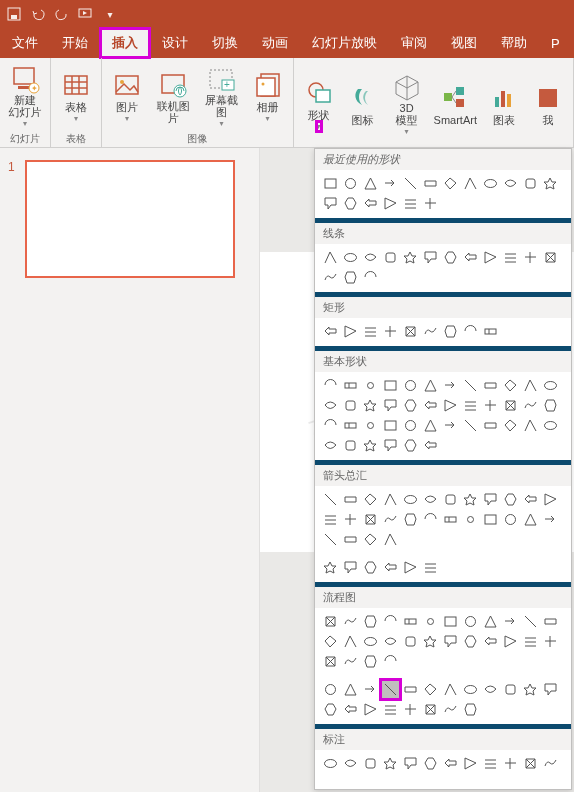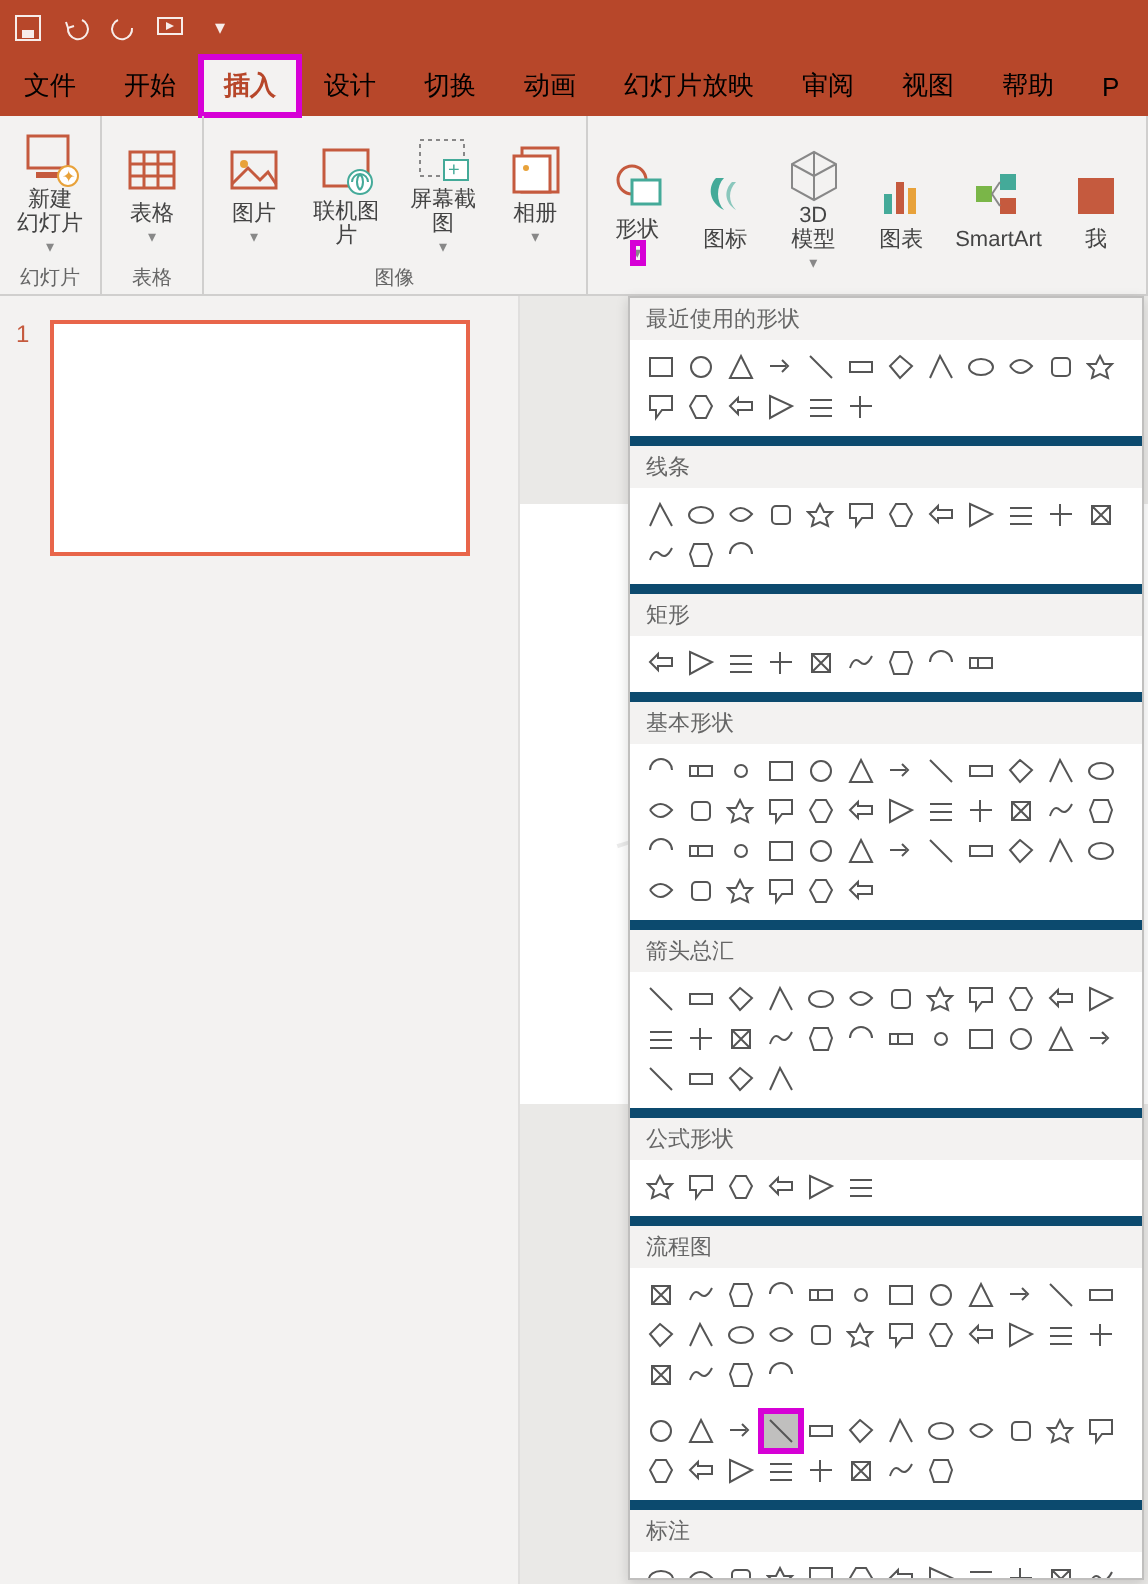--- a/index.html
+++ b/index.html
@@ -1,40 +1,40 @@
 <!DOCTYPE html>
 <html><head>
 <meta charset="utf-8">
 <style>
   *{margin:0;padding:0;box-sizing:border-box;font-family:"Microsoft YaHei",Arial,sans-serif;}
   body{width:574px;height:792px;background:#fff;overflow:hidden;}
   .titlebar{height:28px;background:#b7472a;display:flex;align-items:center;padding:0 6px;gap:8px;}
   .tb-icon{width:16px;height:16px;display:flex;align-items:center;justify-content:center;color:#fff;opacity:.9;}
   .tabs{height:30px;background:#b7472a;display:flex;align-items:stretch;}
-  .tab{padding:0 12px;display:flex;align-items:center;color:#000000;font-size:13px;cursor:pointer;}
+  .tab{padding:0 12px;display:flex;align-items:center;color:#ffffff;font-size:13px;cursor:pointer;}
   .tab.active{background:#f3f2f1;color:#b7472a;font-weight:bold;}
   .hl{outline:3px solid #d600d6;outline-offset:-2px;}
   .ribbon{height:90px;background:#f3f2f1;border-bottom:1px solid #d0cfce;display:flex;}
   .rgroup{border-right:1px solid #d0cfce;display:flex;flex-direction:column;align-items:center;justify-content:flex-end;padding:4px 4px 1px;}
   .rgroup-label{font-size:10px;color:#666;margin-top:2px;}
   .rbtns{display:flex;gap:2px;flex:1;align-items:center;}
   .rbtn{display:flex;flex-direction:column;align-items:center;justify-content:center;min-width:42px;height:68px;padding:2px 4px;cursor:pointer;}
   .rbtn .ic{width:32px;height:32px;display:flex;align-items:center;justify-content:center;}
   .rbtn .lbl{font-size:11px;color:#444;line-height:12px;text-align:center;white-space:pre-line;}
   .rbtn .dd{font-size:8px;color:#888;margin-top:1px;}
   .body{display:flex;height:calc(100% - 148px);}
   .thumbcol{width:260px;background:#f3f2f1;border-right:1px solid #e0dfde;padding:12px 8px;}
   .slidenum{font-size:12px;color:#c55a3e;display:inline-block;vertical-align:top;margin-right:6px;}
   .thumb{display:inline-block;width:210px;height:118px;background:#fff;border:2px solid #e8654a;}
   .editor{flex:1;background:#eae9e7;position:relative;}
   .canvas{position:absolute;left:0;top:104px;right:0;height:300px;background:#fff;}
   .wm{position:absolute;left:50%;top:50%;transform:translate(-50%,-50%) rotate(-18deg);font-size:44px;color:rgba(0,0,0,.08);font-weight:400;pointer-events:none;white-space:nowrap;font-family:"SimSun",serif;}
   .shapes-panel{position:absolute;left:314px;top:148px;width:258px;height:642px;background:#fff;border:1px solid #c0bfbe;box-shadow:0 2px 6px rgba(0,0,0,.15);z-index:10;overflow:hidden;}
   .sp-cat{font-size:11px;color:#666;background:#f3f2f1;padding:3px 8px;border-top:5px solid #0c4a6e;}
-  .sp-cat:first-child{border-top:none;}
+  .sp-cat:first-child{border-top:none;font-style:italic;}
   .sp-grid{display:flex;flex-wrap:wrap;padding:4px 6px;}
   .sh{width:19px;height:19px;display:flex;align-items:center;justify-content:center;margin:0 1px 1px 0;cursor:pointer;}
   .sh svg{width:15px;height:15px;}
   .sh.sel{background:#c0bfbe;}
   .hl2{outline:3px solid #d600d6;outline-offset:-1px;}
 </style>
 </head>
 <body>
 
 <div class="titlebar">
@@ -190,42 +190,42 @@
               <path d="M15 4 L26 10 L26 22 L15 28 L4 22 L4 10 Z M15 4 L15 16 L26 10 M15 16 L4 10 M15 16 L15 28" stroke="#888" fill="none"></path>
             </svg>
           </div>
           <div class="lbl">3D
 模型</div>
           <div class="dd">▾</div>
         </div>
         <div class="rbtn">
           <div class="ic">
             <svg width="30" height="30">
-              <rect x="6" y="14" width="4" height="10" fill="#4a9"></rect>
-              <rect x="12" y="8" width="4" height="16" fill="#c55a3e"></rect>
-              <rect x="18" y="11" width="4" height="13" fill="#e8a23a"></rect>
-            </svg>
-          </div>
-          <div class="lbl">图表</div>
-        </div>
-        <div class="rbtn">
-          <div class="ic">
-            <svg width="30" height="30">
               <rect x="4" y="10" width="8" height="8" fill="#7ab648"></rect>
               <rect x="16" y="4" width="8" height="8" fill="#4a9"></rect>
               <rect x="16" y="16" width="8" height="8" fill="#c55a3e"></rect>
               <line x1="12" y1="14" x2="16" y2="8" stroke="#888"></line>
               <line x1="12" y1="14" x2="16" y2="20" stroke="#888"></line>
             </svg>
           </div>
           <div class="lbl">SmartArt</div>
         </div>
         <div class="rbtn">
           <div class="ic">
             <svg width="30" height="30">
+              <rect x="6" y="14" width="4" height="10" fill="#4a9"></rect>
+              <rect x="12" y="8" width="4" height="16" fill="#c55a3e"></rect>
+              <rect x="18" y="11" width="4" height="13" fill="#e8a23a"></rect>
+            </svg>
+          </div>
+          <div class="lbl">图表</div>
+        </div>
+        <div class="rbtn">
+          <div class="ic">
+            <svg width="30" height="30">
               <rect x="6" y="6" width="18" height="18" fill="#c55a3e"></rect>
             </svg>
           </div>
           <div class="lbl">我</div>
         </div>
       </div>
     </div>
   </div>
 
 <div class="body">
@@ -813,21 +813,20 @@
         <svg>
           <path d="M7 2 L13 7 L7 13 L2 7 Z" stroke="#555" stroke-width="1" fill="none"></path>
         </svg>
       </div>
       <div class="sh">
         <svg>
           <path d="M2 13 L7 2 L13 13" stroke="#555" stroke-width="1" fill="none"></path>
         </svg>
       </div>
     </div>
-    <div class="sp-cat">公式形状</div>
     <div class="sp-grid">
       <div class="sh">
         <svg>
           <path d="M7 2 L9 6 L13 6 L10 9 L11 13 L7 11 L3 13 L4 9 L1 6 L5 6 Z" stroke="#555" stroke-width="1" fill="none"></path>
         </svg>
       </div>
       <div class="sh">
         <svg>
           <path d="M2 2 L13 2 L13 9 L8 9 L5 13 L5 9 L2 9 Z" stroke="#555" stroke-width="1" fill="none"></path>
         </svg>

